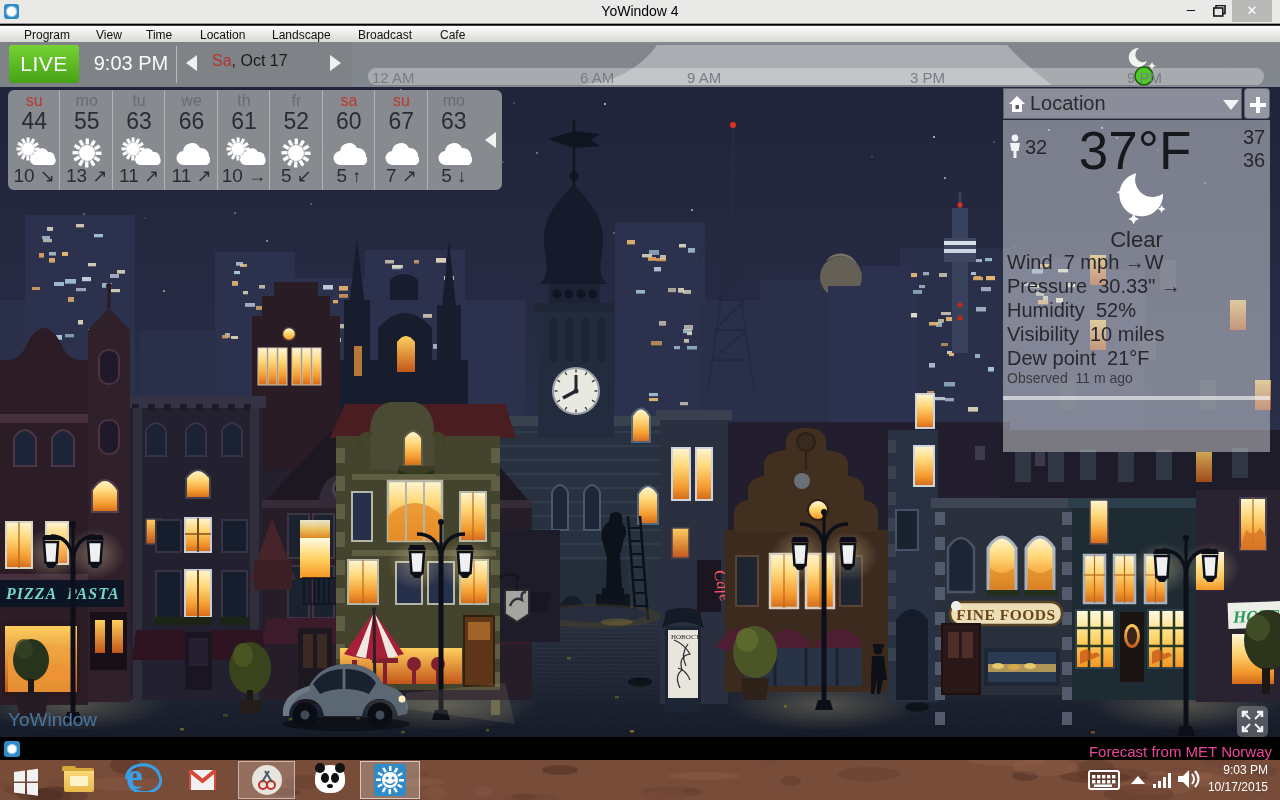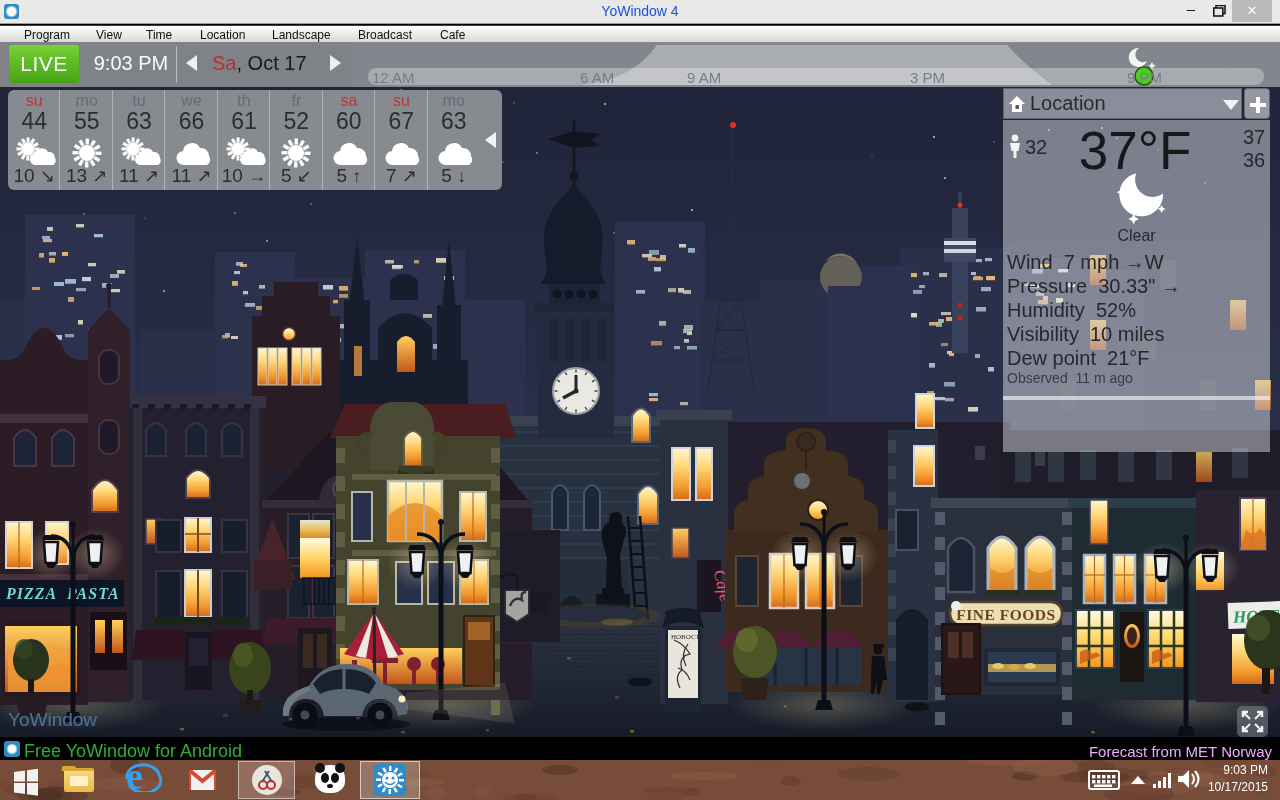--- a/index.html
+++ b/index.html
@@ -1,33 +1,33 @@
 <!DOCTYPE html>
 <html><head><meta charset="utf-8"><title>YoWindow 4</title>
 <style>
 *{margin:0;padding:0;box-sizing:border-box}
 html,body{width:1280px;height:800px;overflow:hidden;background:#000;
  font-family:"Liberation Sans",sans-serif;-webkit-font-smoothing:antialiased}
 #app{position:absolute;inset:0}
 .abs{position:absolute}
 
 #titlebar{left:0;top:0;width:1280px;height:24px;background:#e9e9e7;border-bottom:1px solid #9a9a98}
-#titlebar .title{position:absolute;left:0;right:0;top:3px;text-align:center;font-size:14px;color:#1d4ed8}
+#titlebar .title{position:absolute;left:0;right:0;top:3px;text-align:center;font-size:14px;color:#000000}
 #appicon{position:absolute;left:4px;top:4px;width:15px;height:15px;background:#2e8bc7;border-radius:3px}
 #appicon:after{content:"";position:absolute;left:3px;top:3px;width:9px;height:9px;border-radius:50%;background:#fff;box-shadow:0 0 0 1.2px rgba(255,255,255,0.55)}
 .wbtn{position:absolute;top:0;height:22px;text-align:center;color:#1a1a1a;font-size:13px}
 
 #menubar{left:0;top:25px;width:1280px;height:19px;background:linear-gradient(#fdfdfc,#d6d6d2);
  border-top:1px solid #3c3c3c;border-bottom:1px solid #55565a;font-size:12px;color:#111}
 #menubar span{position:absolute;top:2px}
 
 #toolbar{left:0;top:42px;width:1132px;height:45px}
 #tleft{position:absolute;left:0;top:0;width:352px;height:45px;background:#7f8287}
 #ttime{position:absolute;left:88px;top:10px;width:86px;text-align:center;font-size:20px;color:#fafafa}
-#tdate{position:absolute;left:212px;top:10px;font-size:20px;color:#17191d}
+#tdate{position:absolute;left:212px;top:10px;font-size:16px;color:#17191d}
 #live{position:absolute;left:9px;top:3px;width:70px;height:38px;border-radius:3px;
  background:linear-gradient(#76d234,#46a214);color:#fff;font-weight:normal;font-size:21px;
  text-align:center;line-height:38px;letter-spacing:0.5px}
 .navarr{position:absolute;top:13px;width:0;height:0;border-top:8px solid transparent;border-bottom:8px solid transparent}
 #timeline{position:absolute;left:352px;top:0;width:928px;height:45px;background:rgba(133,137,144,0.97)}
 .tlabel{position:absolute;top:27px;font-size:15px;color:#787c84}
 
 #fc{left:8px;top:90px;width:472px;height:100px;background:rgba(141,144,149,0.95);border-radius:6px 0 0 6px}
 #fctab{left:480px;top:90px;width:22px;height:100px;background:rgba(141,144,149,0.95);border-radius:0 6px 6px 0}
 .fcell{position:absolute;top:0;width:52.4px;height:100px;text-align:center}
@@ -39,21 +39,21 @@
 #panel{left:1003px;top:88px;width:267px;height:414px;font-size:20px;color:#26282c}
 #phead{position:absolute;left:0;top:0;width:239px;height:31px;background:rgba(246,248,250,0.50);border:1px solid rgba(40,44,50,0.45)}
 #pplus{position:absolute;left:241px;top:0;width:26px;height:31px;background:rgba(246,248,250,0.55);border-radius:4px;border:1px solid rgba(40,44,50,0.45)}
 #pbody{position:absolute;left:0;top:32px;width:267px;height:332px;background:rgba(244,246,248,0.43)}
 #pbody2{position:absolute;left:0;top:312px;width:267px;height:102px;background:rgba(244,246,248,0.43);border-radius:0 0 8px 8px}
 .pline{position:absolute;left:4px;white-space:nowrap}
 
 #blackbar{left:0;top:737px;width:1280px;height:23px;background:#010101}
 #yowname{left:8px;top:709px;font-size:19px;color:#49759e}
 #freelink{left:24px;top:741px;font-size:18px;color:#2fae35}
-#fsrc{right:8px;top:743px;font-size:15px;color:#f0abfc}
+#fsrc{right:8px;top:743px;font-size:15px;color:#ec4899}
 
 #taskbar{left:0;top:760px;width:1280px;height:40px}
 .tray{position:absolute;color:#fff;font-size:12px}
 </style></head>
 <body>
 <div id="app">
 <svg class="abs" style="left:0;top:0" width="1280" height="738" viewBox="0 0 1280 738">
       <defs>
 <linearGradient id="sky" x1="0" y1="0" x2="0" y2="1">
  <stop offset="0" stop-color="#1f2338"></stop>
@@ -1133,36 +1133,35 @@
   <span class="pline" style="left:22px;top:16px">32</span>
   <div style="position:absolute;left:62px;top:0px;width:140px;text-align:center;font-size:53px;color:#17181c">37°F</div>
   <div style="position:absolute;left:240px;top:6px;font-size:20px">37</div>
   <div style="position:absolute;left:240px;top:29px;font-size:20px">36</div>
   <svg width="62" height="56" style="position:absolute;left:104px;top:50px" viewBox="0 0 70 64">
    <path d="M40 4 A25 25 0 1 0 64 34 A20 20 0 0 1 40 4 Z" fill="#fff" transform="rotate(-14 35 32)"></path>
    <path d="M18 18 l2.5 5 l5 2.5 l-5 2.5 l-2.5 5 l-2.5 -5 l-5 -2.5 l5 -2.5 Z" fill="#fff"></path>
    <path d="M30 50 l2 4 l4 2 l-4 2 l-2 4 l-2 -4 l-4 -2 l4 -2 Z" fill="#fff"></path>
    <path d="M62 40 l1.5 3 l3 1.5 l-3 1.5 l-1.5 3 l-1.5 -3 l-3 -1.5 l3 -1.5 Z" fill="#fff"></path>
   </svg>
-  <div style="position:absolute;left:0;width:267px;top:107px;text-align:center;font-size:16px">Clear</div>
+  <div style="position:absolute;left:0;width:267px;top:107px;text-align:center;font-size:22px">Clear</div>
   <div class="pline" style="top:131px">Wind&nbsp; 7 mph →W</div>
   <div class="pline" style="top:155px">Pressure&nbsp; 30.33" →</div>
   <div class="pline" style="top:179px">Humidity&nbsp; 52%</div>
   <div class="pline" style="top:203px">Visibility&nbsp; 10 miles</div>
   <div class="pline" style="top:227px">Dew point&nbsp; 21°F</div>
   <div class="pline" style="top:250px;font-size:14px;color:#3a3c40">Observed&nbsp; 11 m ago</div>
  </div>
 </div>
 
 <div class="abs" id="yowname">YoWindow</div>
 <div class="abs" id="blackbar"></div>
 <div class="abs" style="left:4px;top:741px;width:16px;height:16px;background:#2e8bc7;border-radius:3px">
  <div style="position:absolute;left:4px;top:4px;width:8px;height:8px;border-radius:50%;background:#fff;box-shadow:0 0 0 1.2px rgba(255,255,255,0.55)"></div>
     </div>
-<div class="abs" id="freelink">Free YoWindow for Android</div>
 <div class="abs" id="fsrc">Forecast from MET Norway</div>
 <div class="abs" style="left:1237px;top:706px;width:31px;height:31px;background:rgba(150,155,160,0.45);border-radius:5px">
  <svg width="31" height="31" viewBox="0 0 31 31">
         <g stroke="#f2f3f4" stroke-width="2.5" fill="none">
  <path d="M6 11 L6 6 L11 6 M20 6 L25 6 L25 11 M25 20 L25 25 L20 25 M11 25 L6 25 L6 20"></path>
  <path d="M7 7 L13 13 M24 7 L18 13 M24 24 L18 18 M7 24 L13 18" stroke-width="2"></path>
         </g>
       </svg></div>
 
 <div class="abs" id="taskbar"><svg width="1280" height="40" viewBox="0 0 1280 40">

